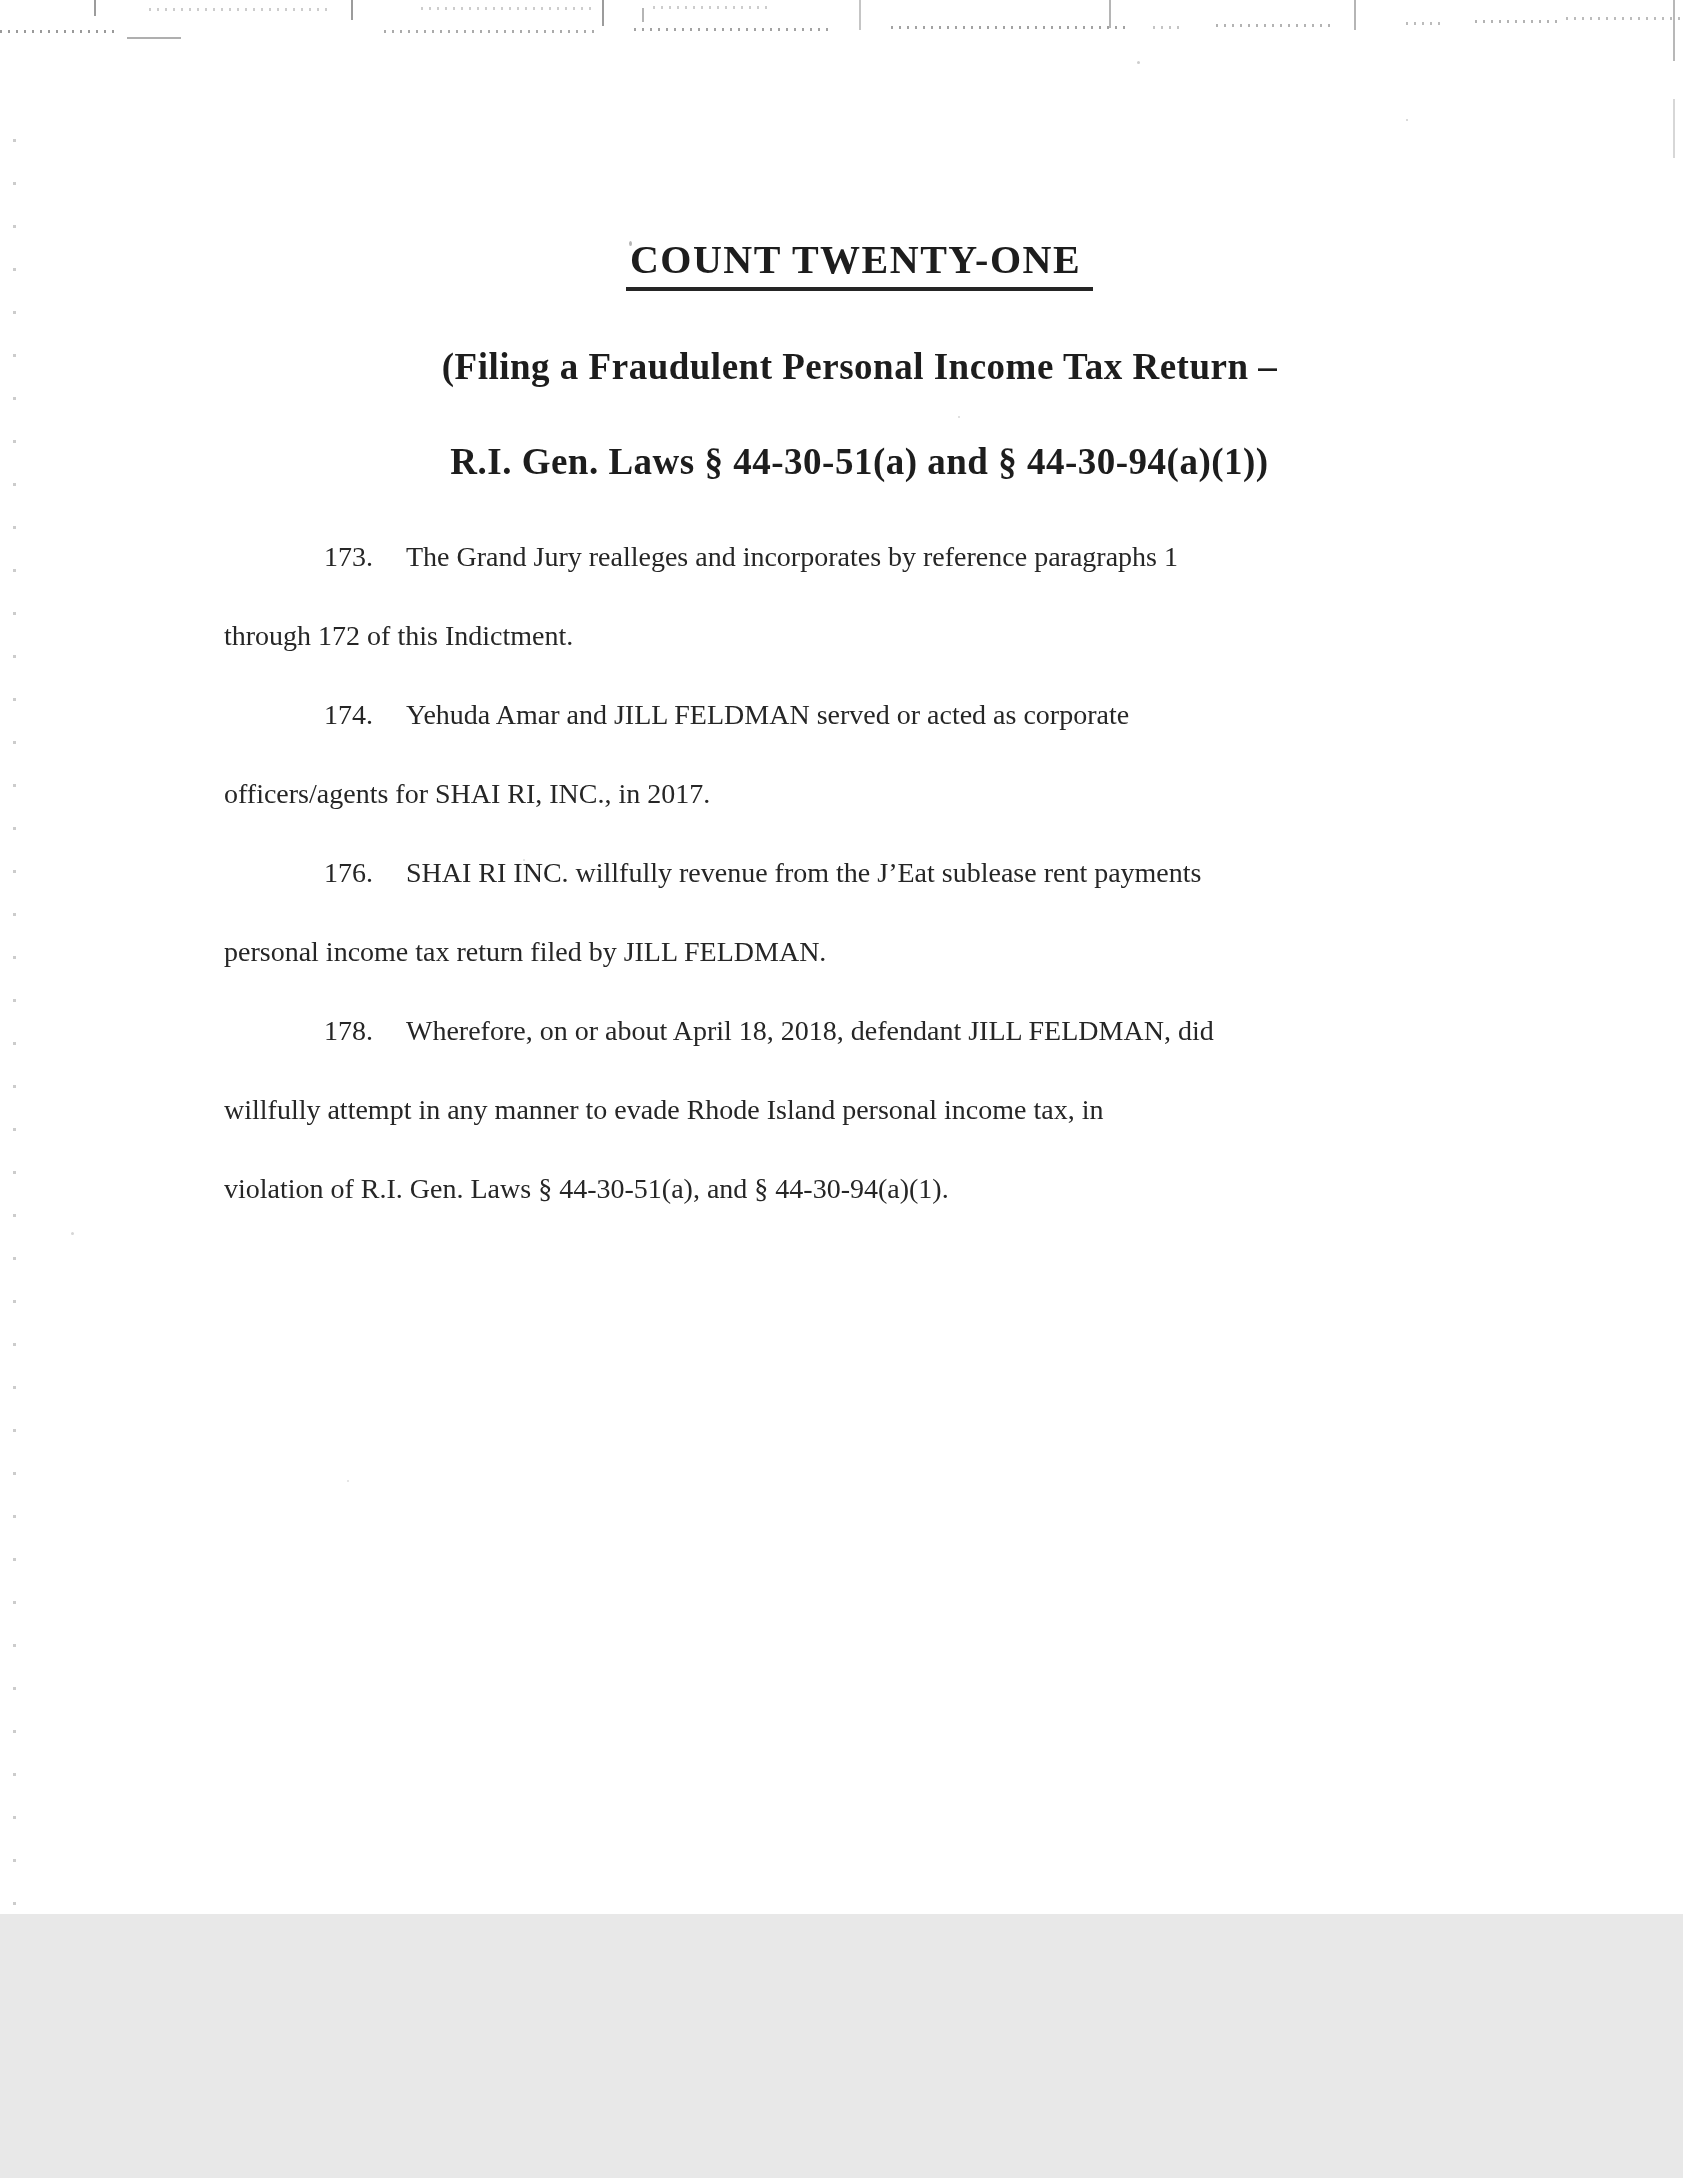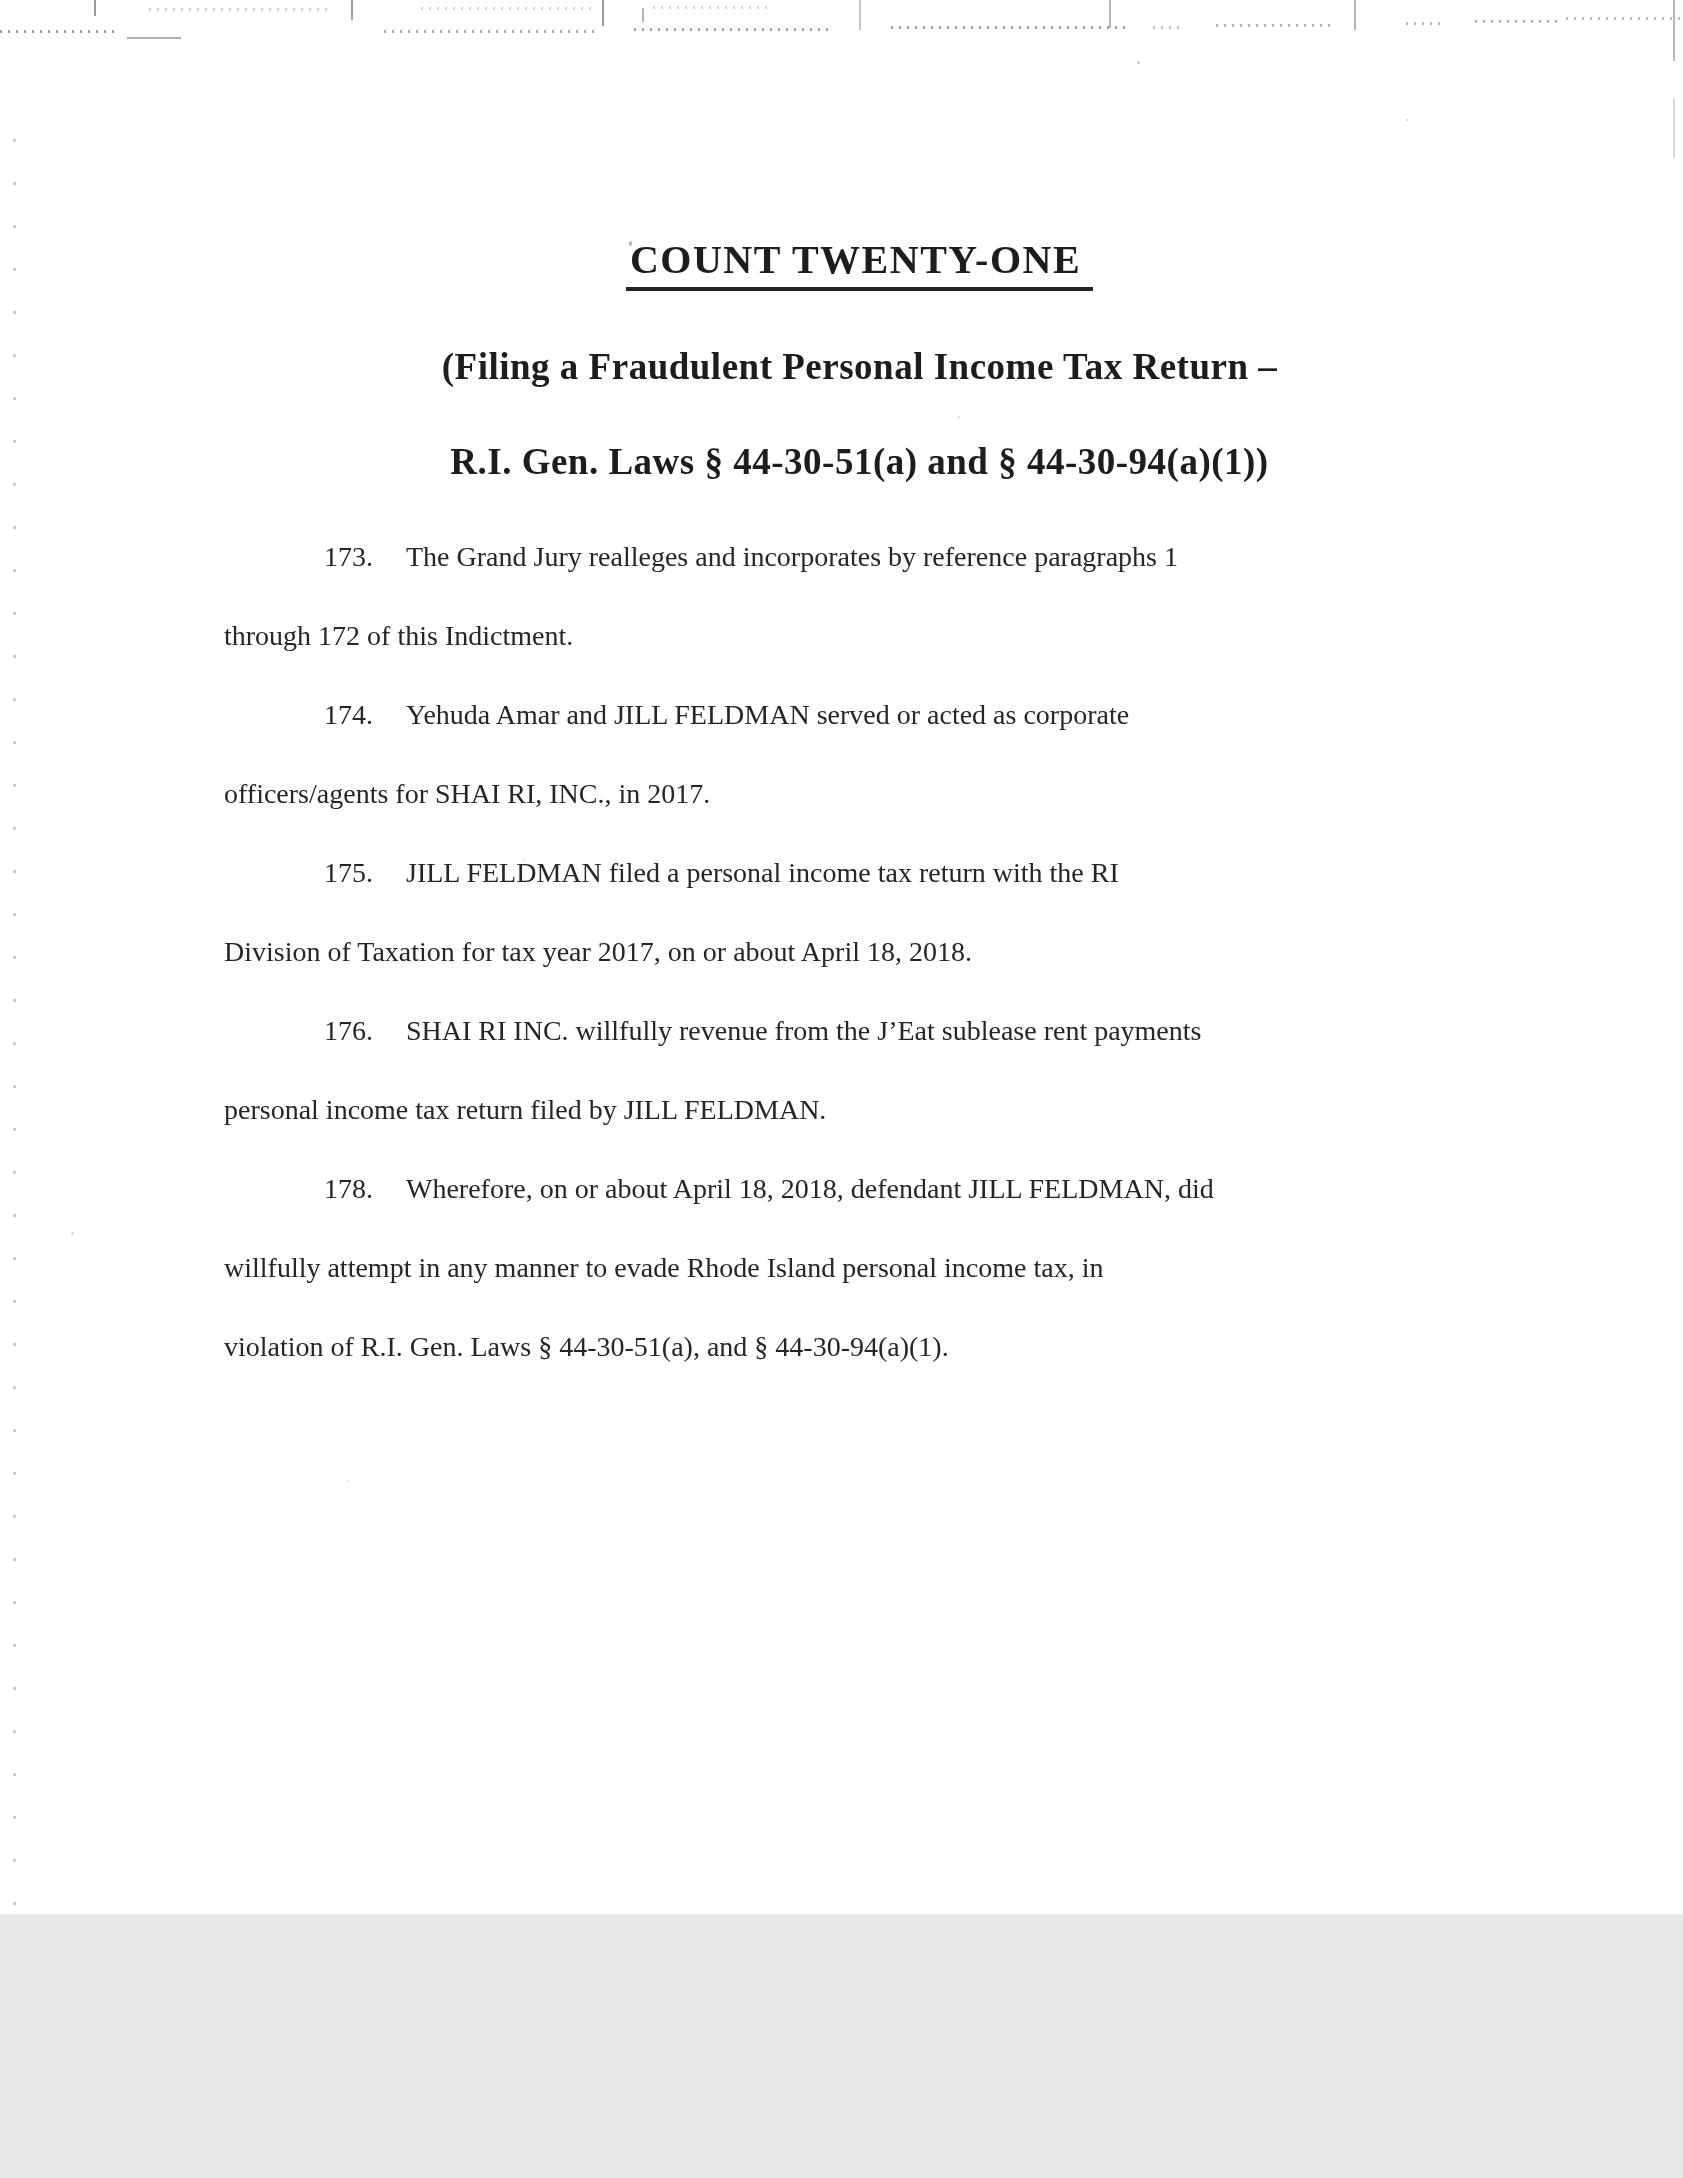--- a/index.html
+++ b/index.html
@@ -150,24 +150,20 @@
     <div>
       <div class="line first"><span class="pnum">173.</span><span>The Grand Jury realleges and incorporates by reference paragraphs 1</span></div>
       <div class="line">through 172 of this Indictment.</div>
     </div>
 
     <div>
       <div class="line first"><span class="pnum">174.</span><span>Yehuda Amar and JILL FELDMAN served or acted as corporate</span></div>
       <div class="line">officers/agents for SHAI RI, INC., in 2017.</div>
     </div>
 
-    <div>
-      <div class="line first"><span class="pnum">175.</span><span>JILL FELDMAN filed a personal income tax return with the RI</span></div>
-      <div class="line">Division of Taxation for tax year 2017, on or about April 18, 2018.</div>
-    </div>
 
     <div>
       <div class="line first"><span class="pnum">176.</span><span>SHAI RI INC. willfully revenue from the J’Eat sublease rent payments</span></div>
     </div>
 
     <div>
       <div class="line">personal income tax return filed by JILL FELDMAN.</div>
     </div>
 
     <div>

